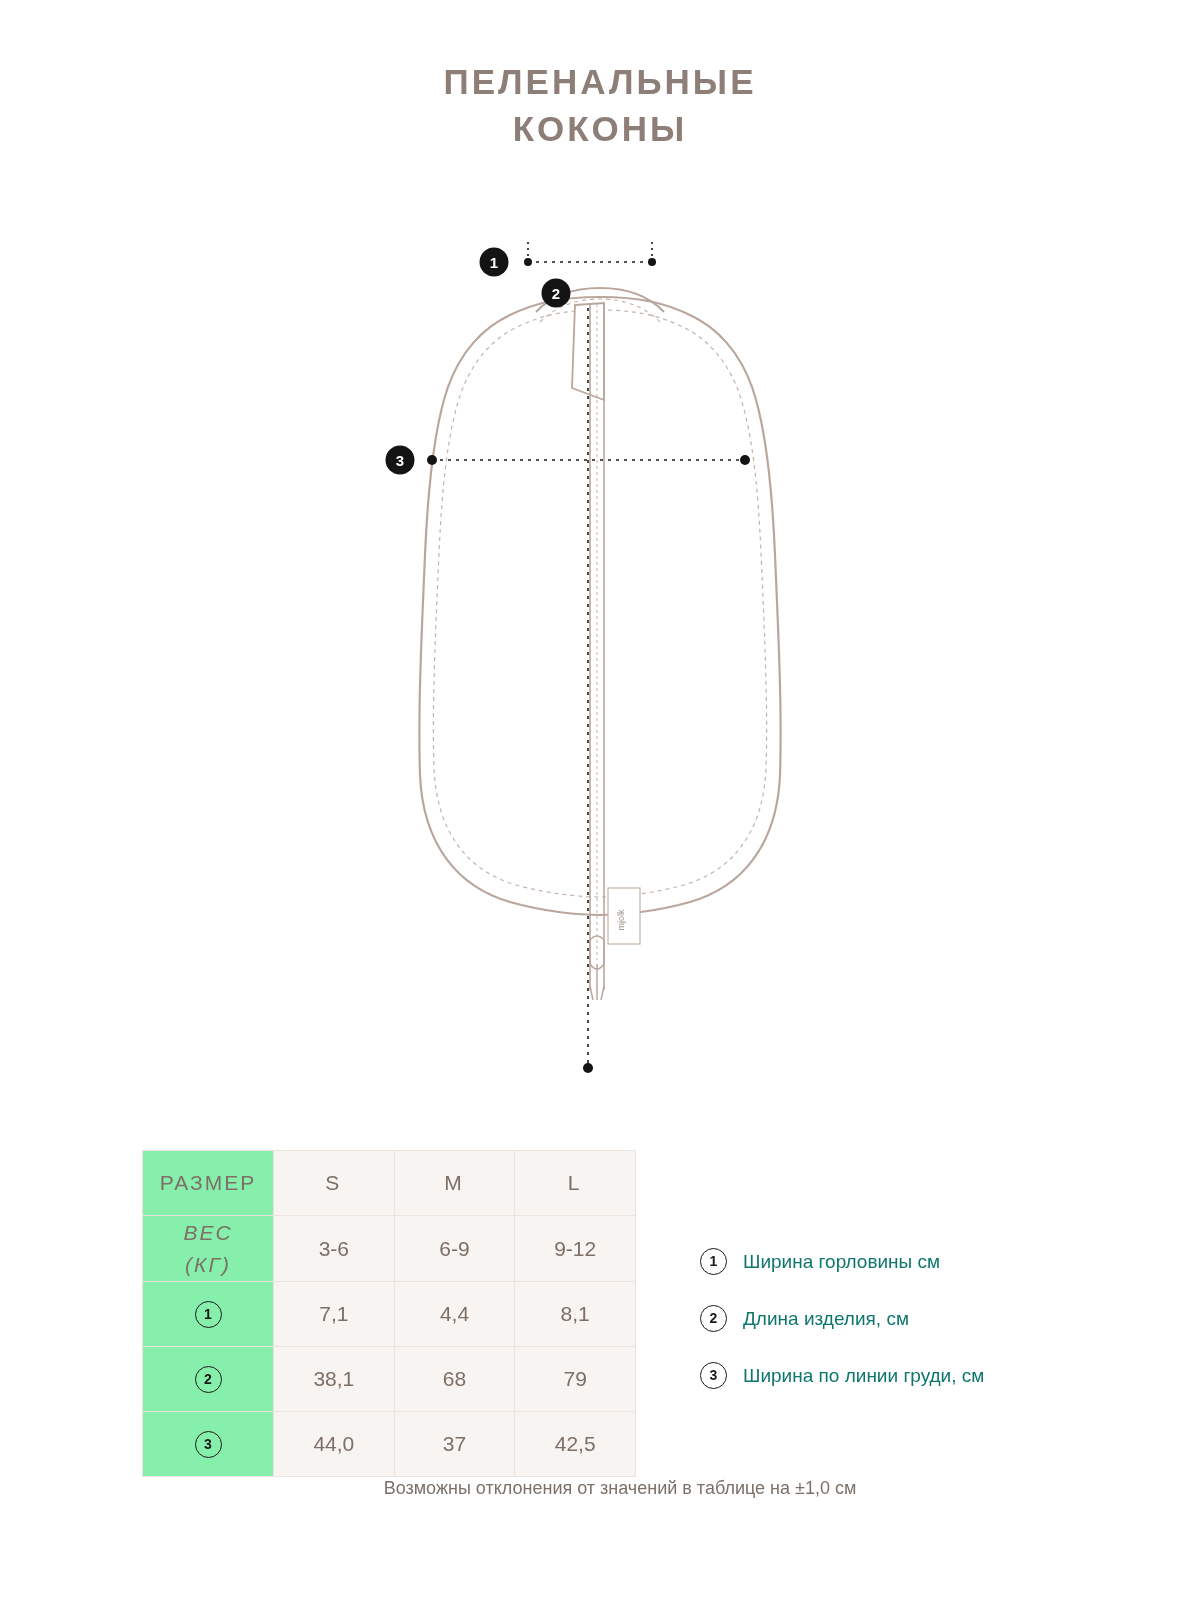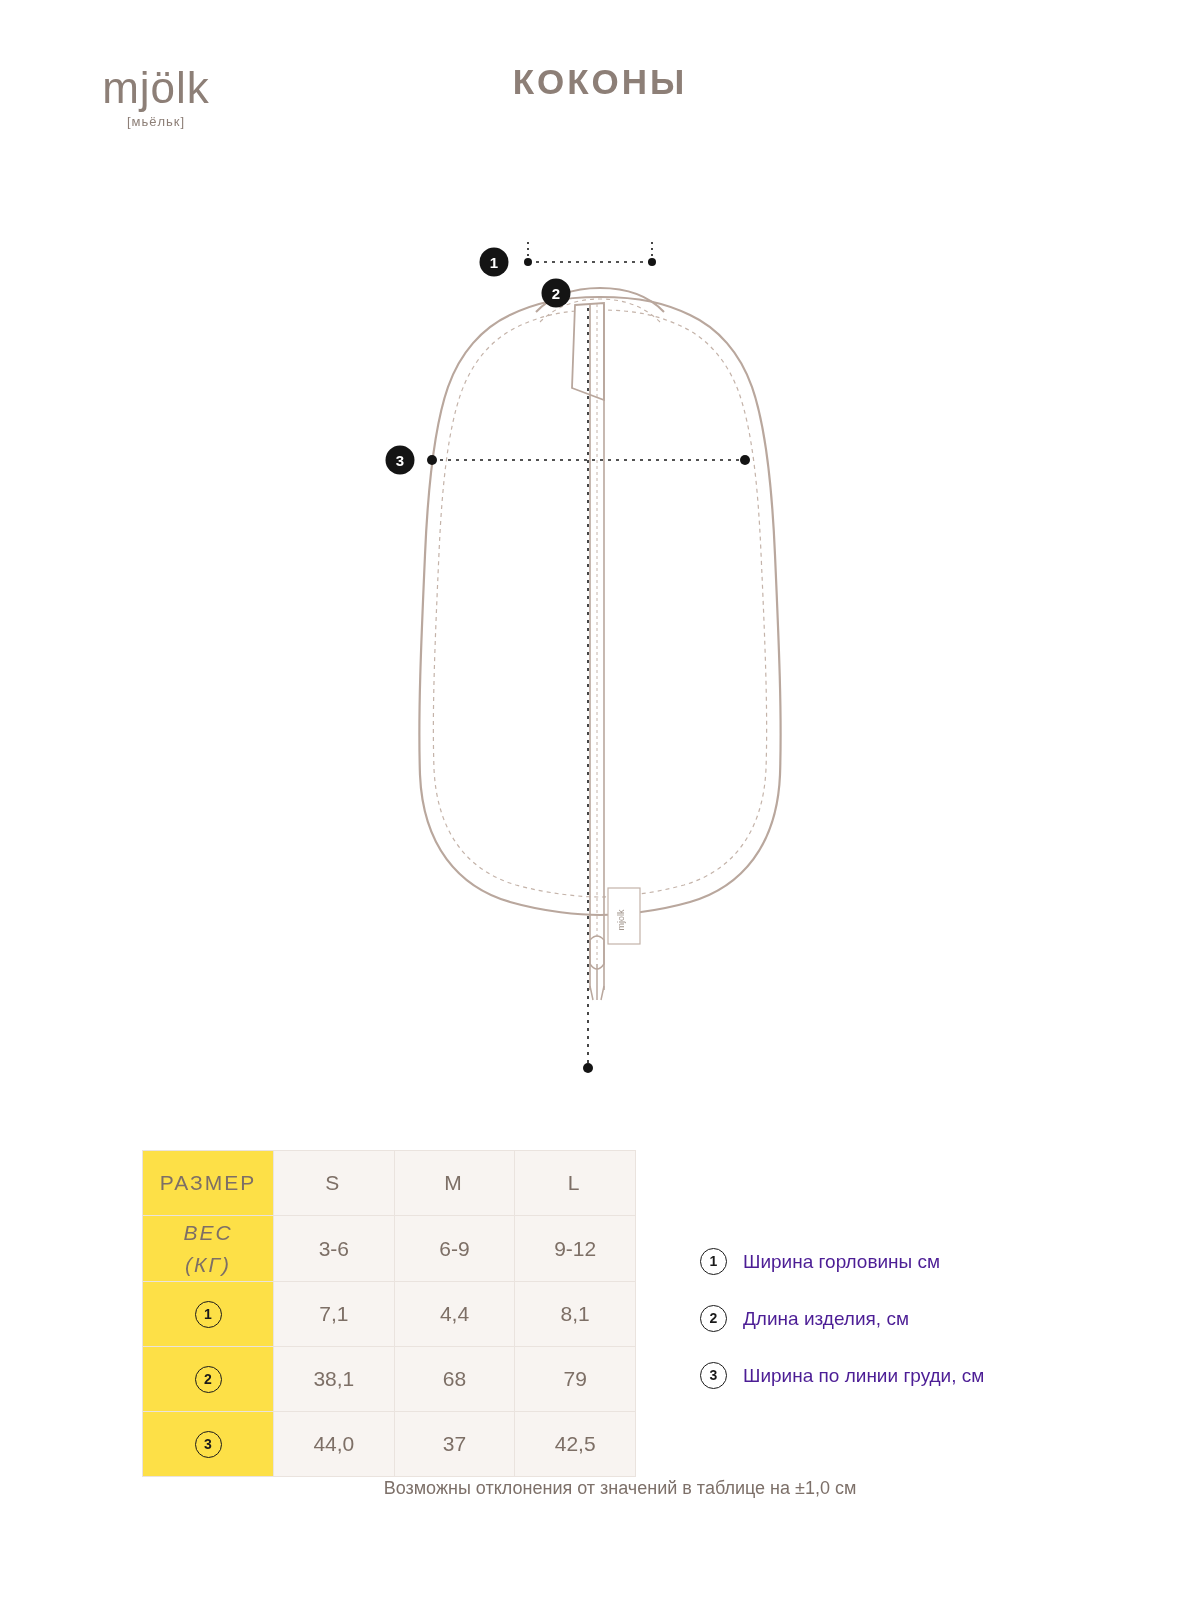--- a/index.html
+++ b/index.html
@@ -81,21 +81,21 @@
   table.size-table td, table.size-table th {
     border: 1px solid #eae3de;
     height: 62px;
     text-align: center;
     font-weight: normal;
     color: #7d6f66;
     font-size: 21px;
   }
   table.size-table .col-label {
     width: 128px;
-    background: #fde047;
+    background: #86efac;
   }
   table.size-table .shade {
     background: #f8f4f1;
   }
   .hdr-label {
     font-size: 13px;
     letter-spacing: 2px;
     color: #9d9088;
   }
   .hdr-size {
@@ -138,46 +138,43 @@
     display: flex;
     align-items: center;
     margin-bottom: 30px;
   }
   .legend-row .badge {
     margin-right: 16px;
     flex: 0 0 auto;
   }
   .legend-text {
     font-size: 19px;
-    color: #4c1d95;
+    color: #0f766e;
     text-align: center;
   }
 
   .note {
     position: absolute;
     left: 0;
     top: 1478px;
     width: 1200px;
     text-align: center;
     font-size: 18px;
     color: #7d7069;
     margin-left: 20px;
   }
 </style>
 </head>
 <body>
 
 <div class="page">
 
-  <div class="brand">
-    <div class="brand-word">mjölk</div>
-    <div class="brand-sub">[мьёльк]</div>
-  </div>
 
   <div class="title">
+    <div>ПЕЛЕНАЛЬНЫЕ</div>
     <div>КОКОНЫ</div>
   </div>
 
   <div class="diagram">
     <svg width="1200" height="900" viewBox="0 0 1200 900" xmlns="http://www.w3.org/2000/svg">
 
       <g fill="#ffffff" stroke="#b9a79d" stroke-width="2.2">
         <path d="M600 282
                  C 640 282, 665 288, 690 300
                  C 718 313, 740 338, 752 372

